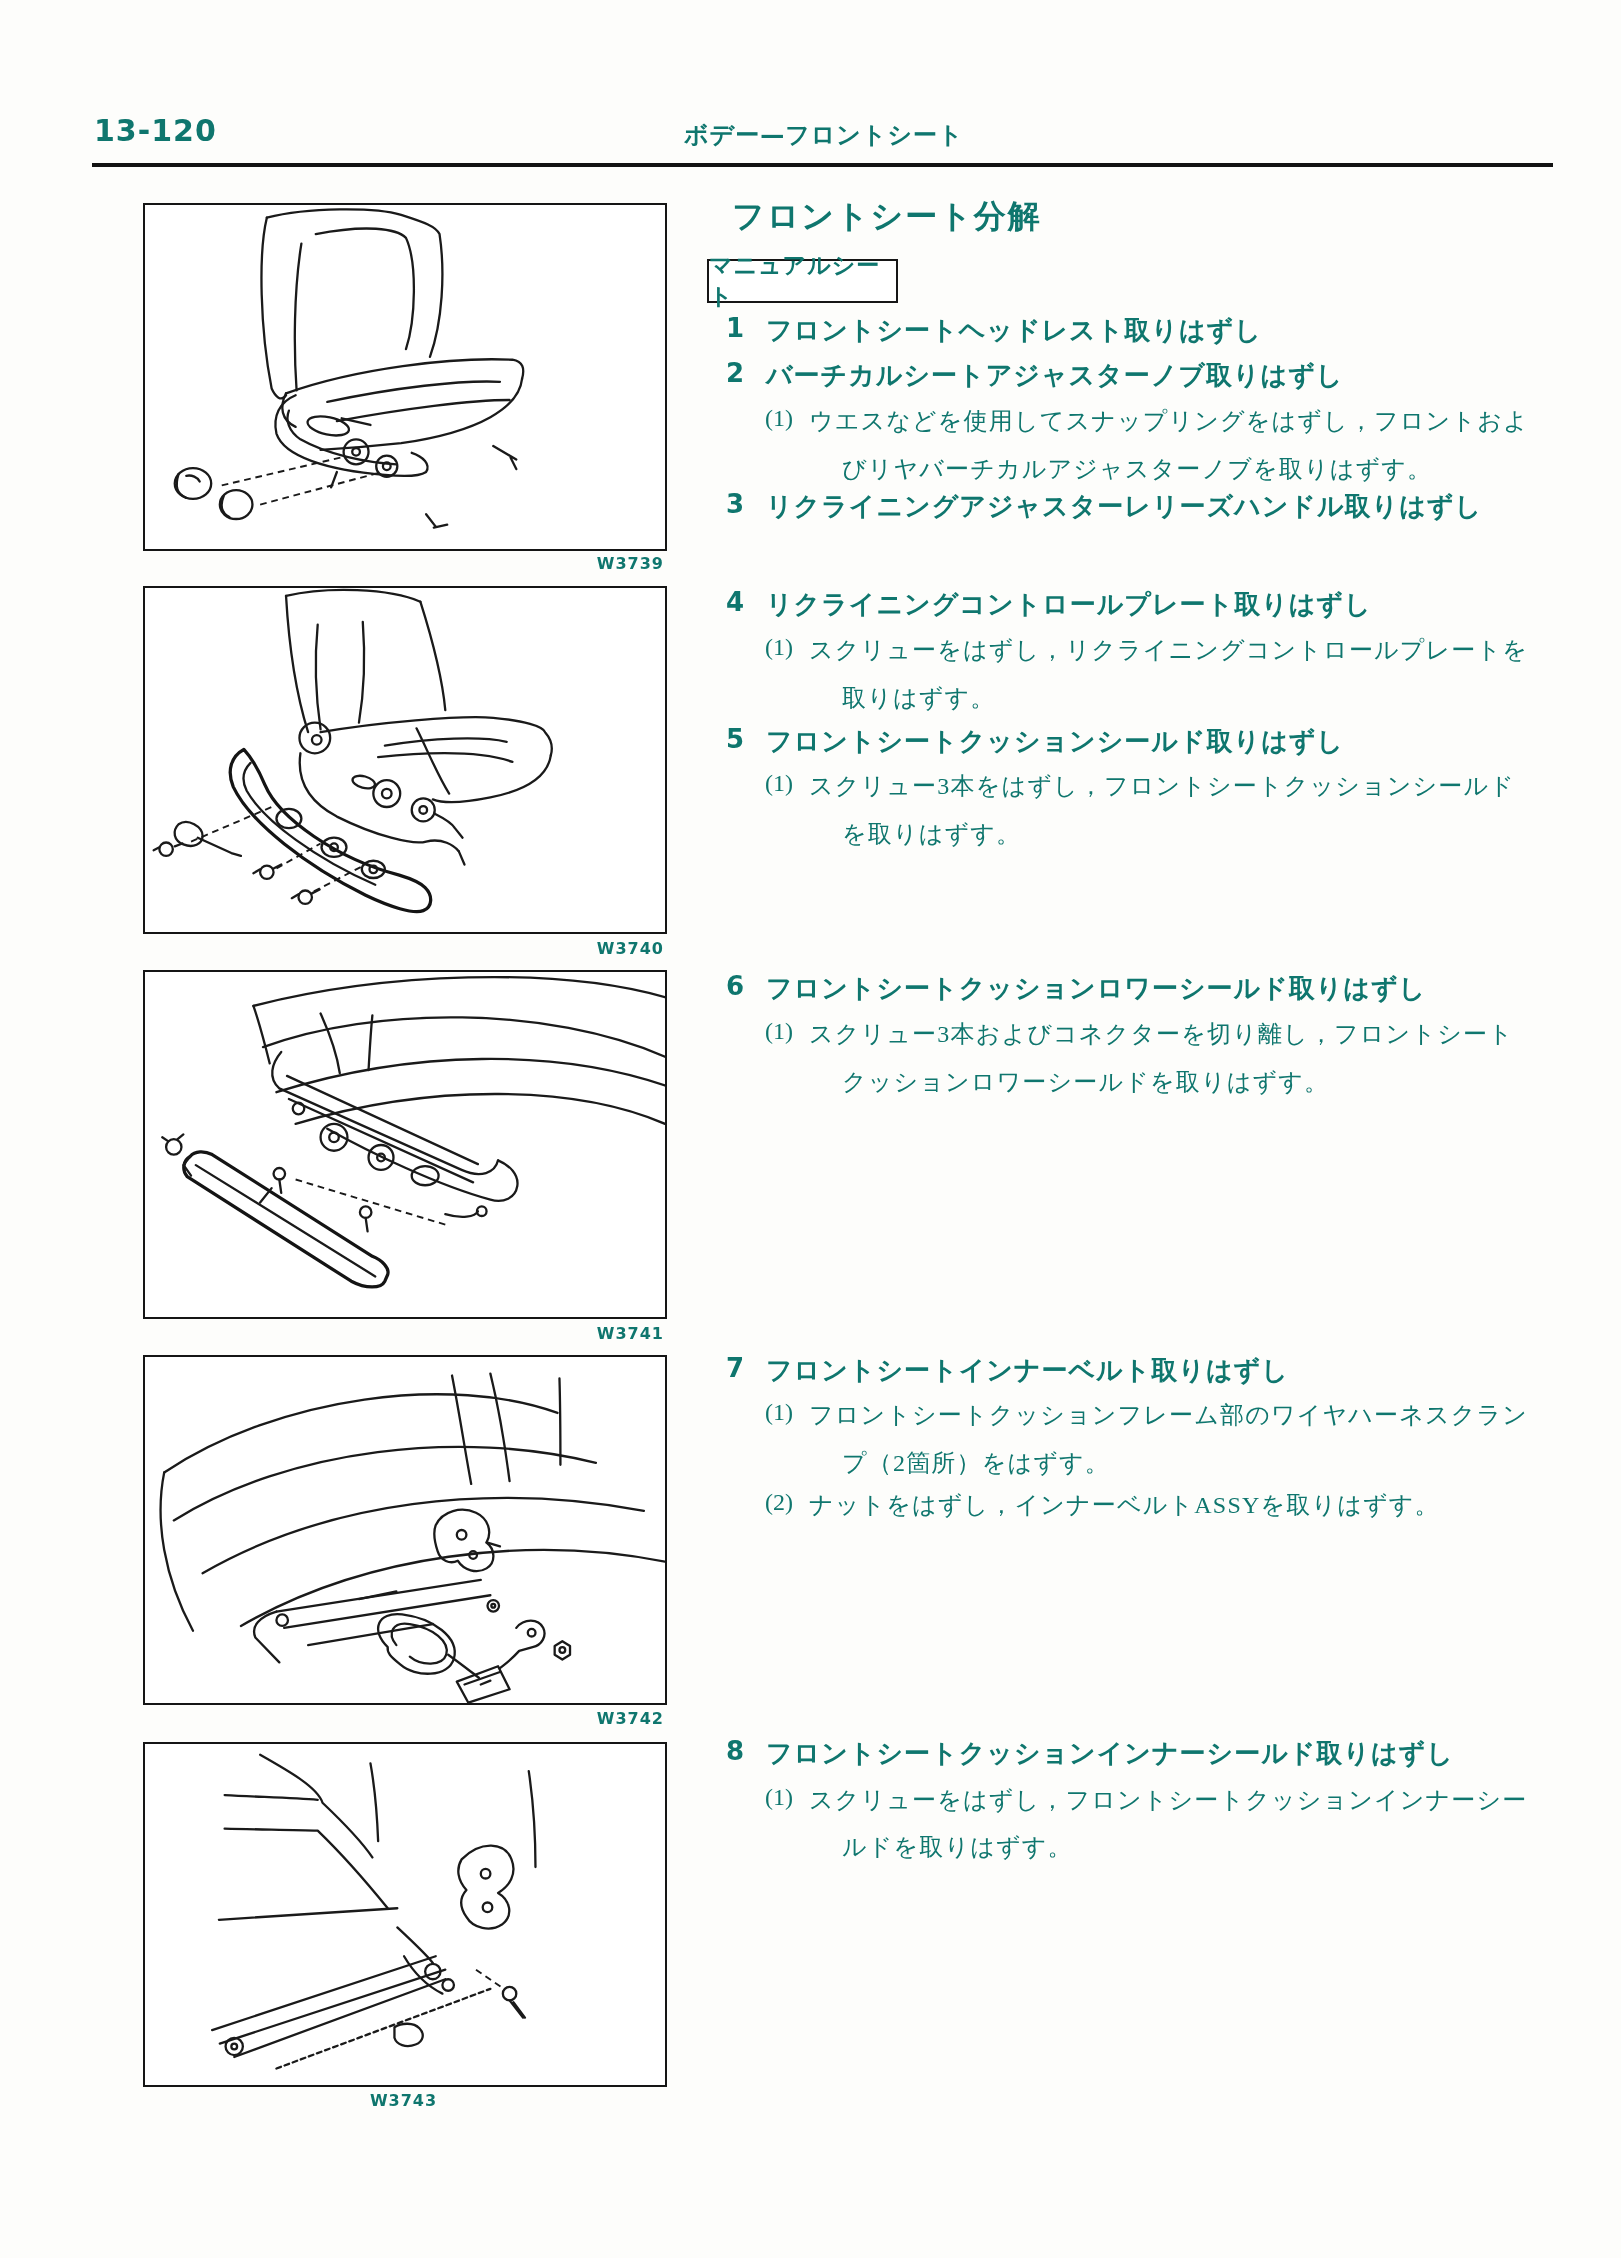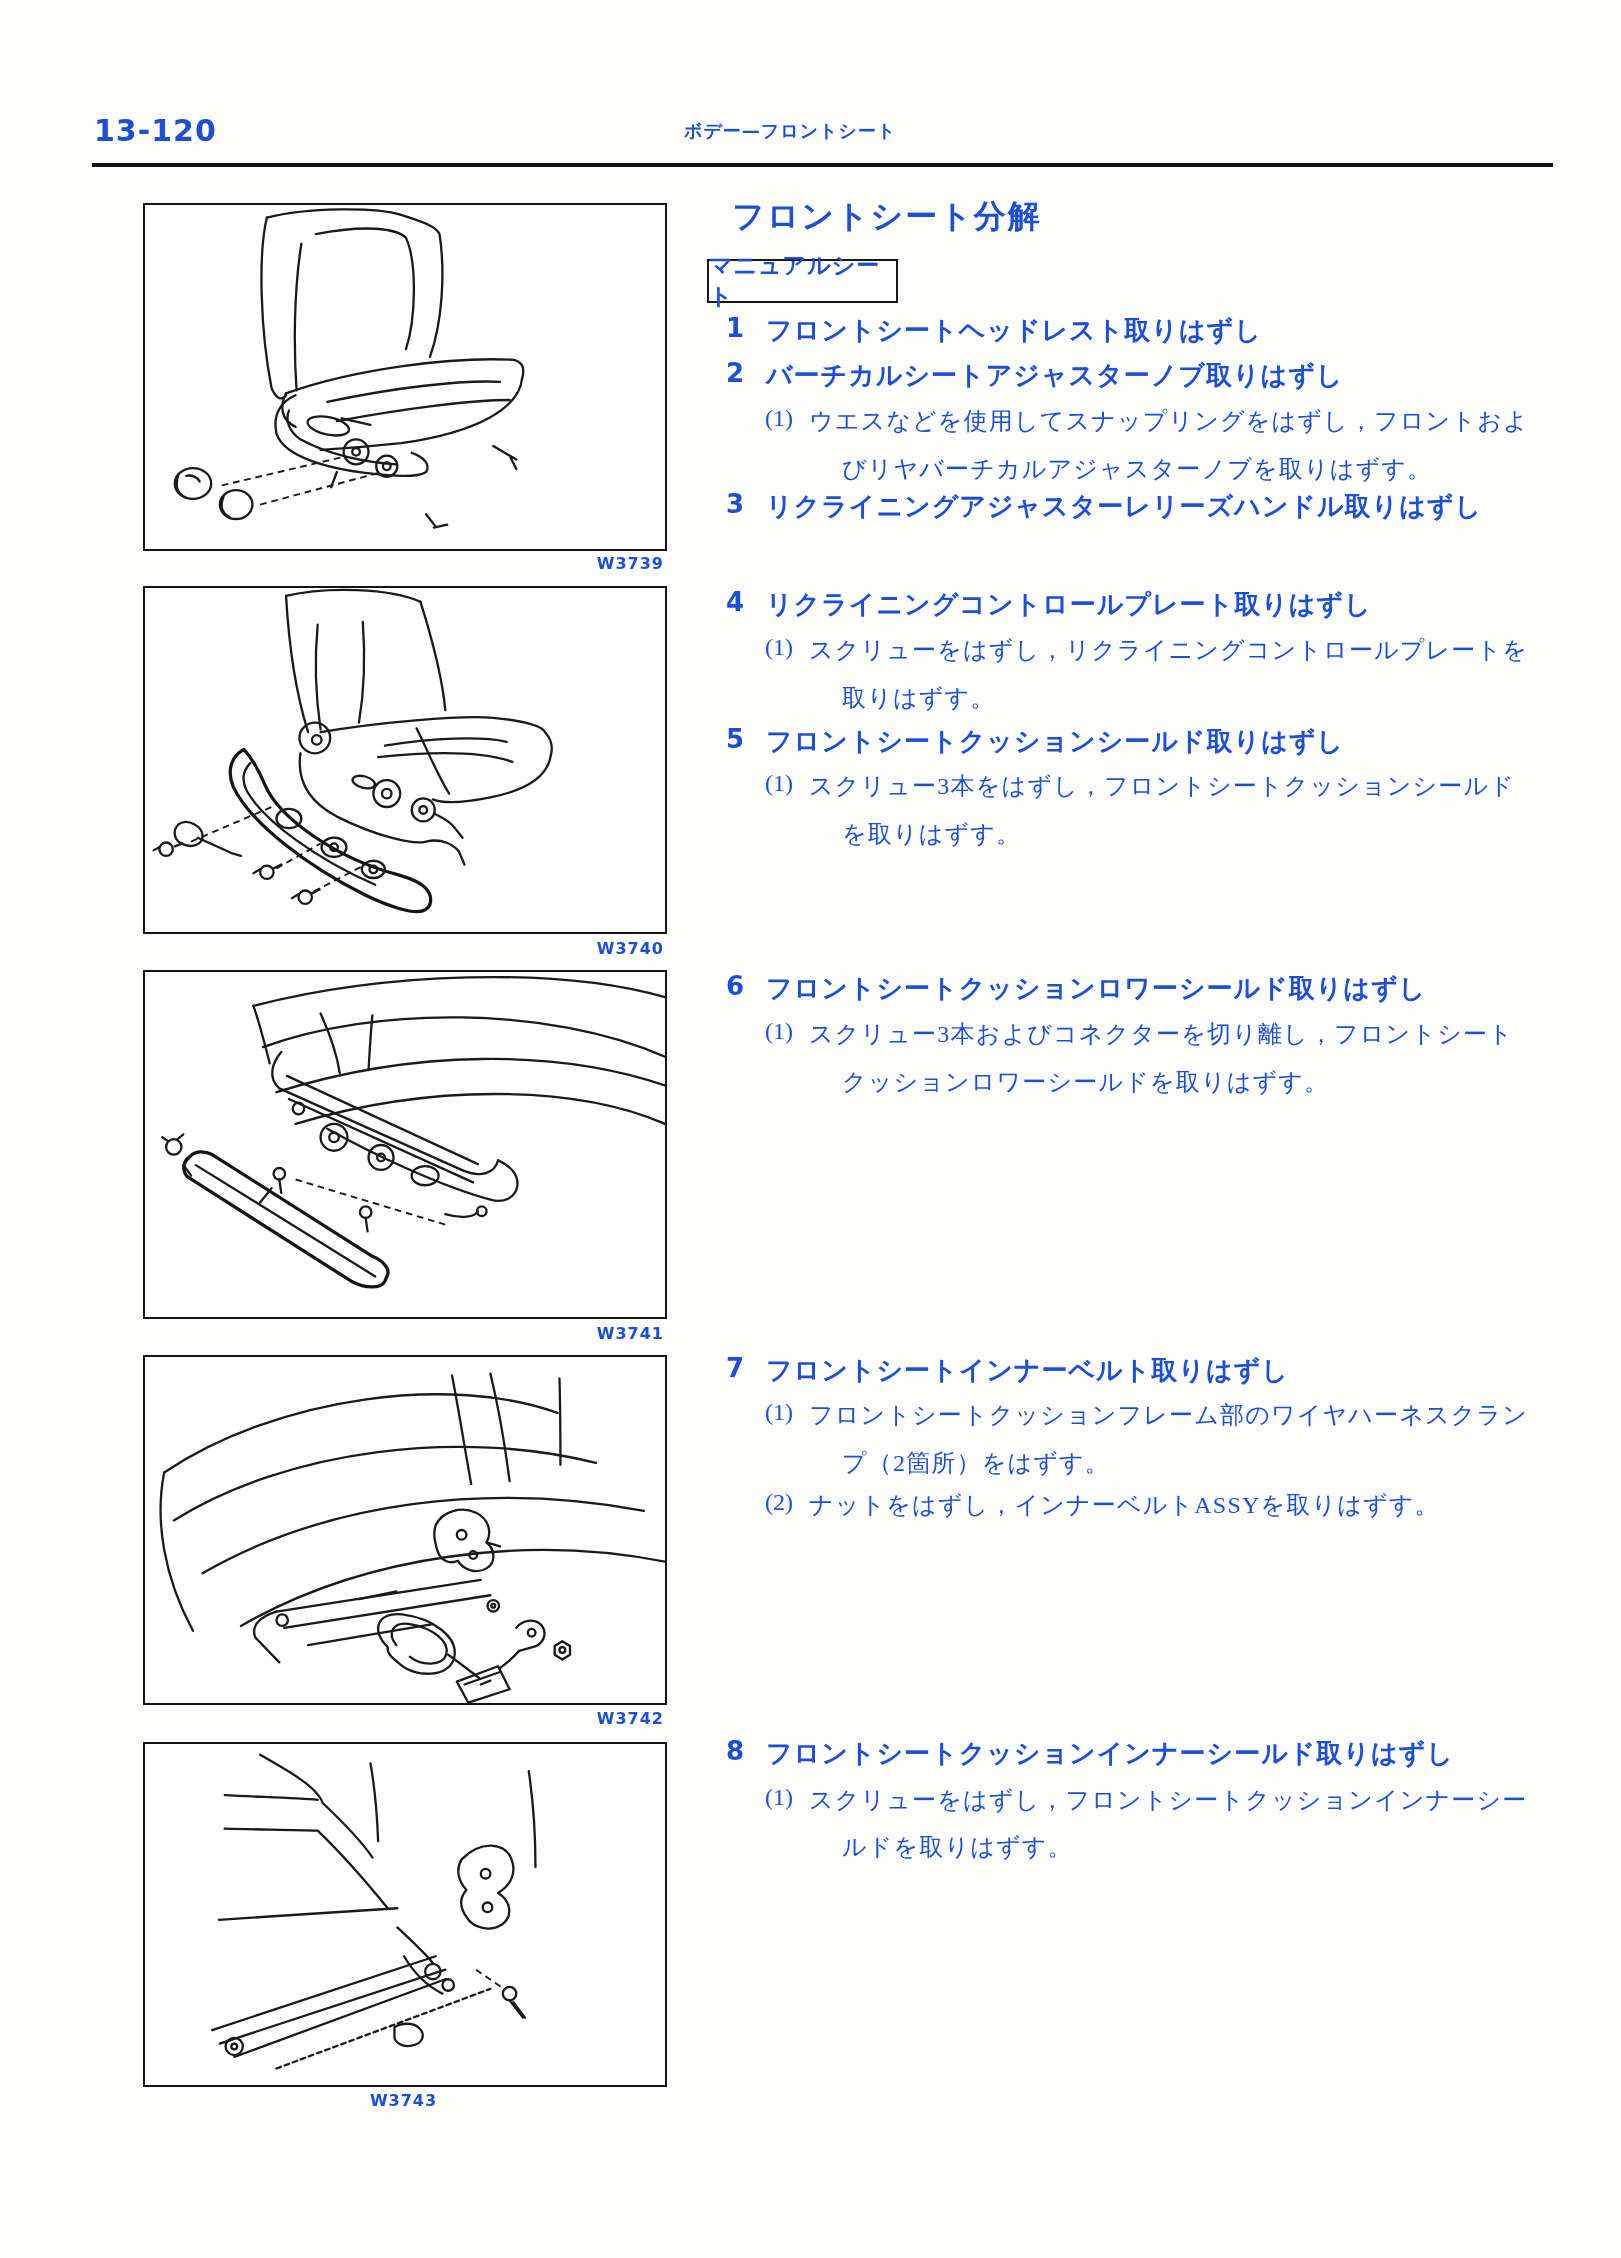--- a/index.html
+++ b/index.html
@@ -1,25 +1,25 @@
 <!DOCTYPE html>
 <html><head>
 <meta charset="utf-8">
 <style>
   html,body{margin:0;padding:0;background:#888;}
   .page{
     position:relative;width:1621px;height:2259px;margin:0 auto;
-    background:#fdfdfb;color:#1d4ed8;overflow:hidden;
+    background:#fdfdfb;color:#0f766e;overflow:hidden;
     font-family:"Liberation Serif","DejaVu Serif",serif;
   }
   .abs{position:absolute;}
   .pageno{left:94px;top:113px;font-family:"DejaVu Sans","Liberation Sans",sans-serif;
     font-weight:bold;font-size:30px;letter-spacing:1px;}
   .head-title{left:684px;top:119px;font-family:"DejaVu Sans","Liberation Sans",sans-serif;
-    font-weight:bold;font-size:18px;letter-spacing:1px;}
+    font-weight:bold;font-size:24px;letter-spacing:1px;}
   .head-rule{left:92px;top:163px;width:1461px;height:3.8px;background:#121212;}
   .figbox{left:143px;width:524px;border:2.9px solid #151515;background:#fff;box-sizing:border-box;}
   .figbox svg{display:block;width:100%;height:100%;}
   .figcode{left:143px;width:521px;text-align:right;
     font-family:"DejaVu Sans","Liberation Sans",sans-serif;font-weight:bold;
     font-size:16px;letter-spacing:1px;}
   .doc-title{left:732px;top:195px;font-family:"DejaVu Sans","Liberation Sans",sans-serif;
     font-weight:bold;font-size:32px;letter-spacing:1.9px;}
   .seatbox{left:707px;top:259px;width:191px;height:44px;border:2.9px solid #161616;
     display:flex;align-items:center;justify-content:center;

